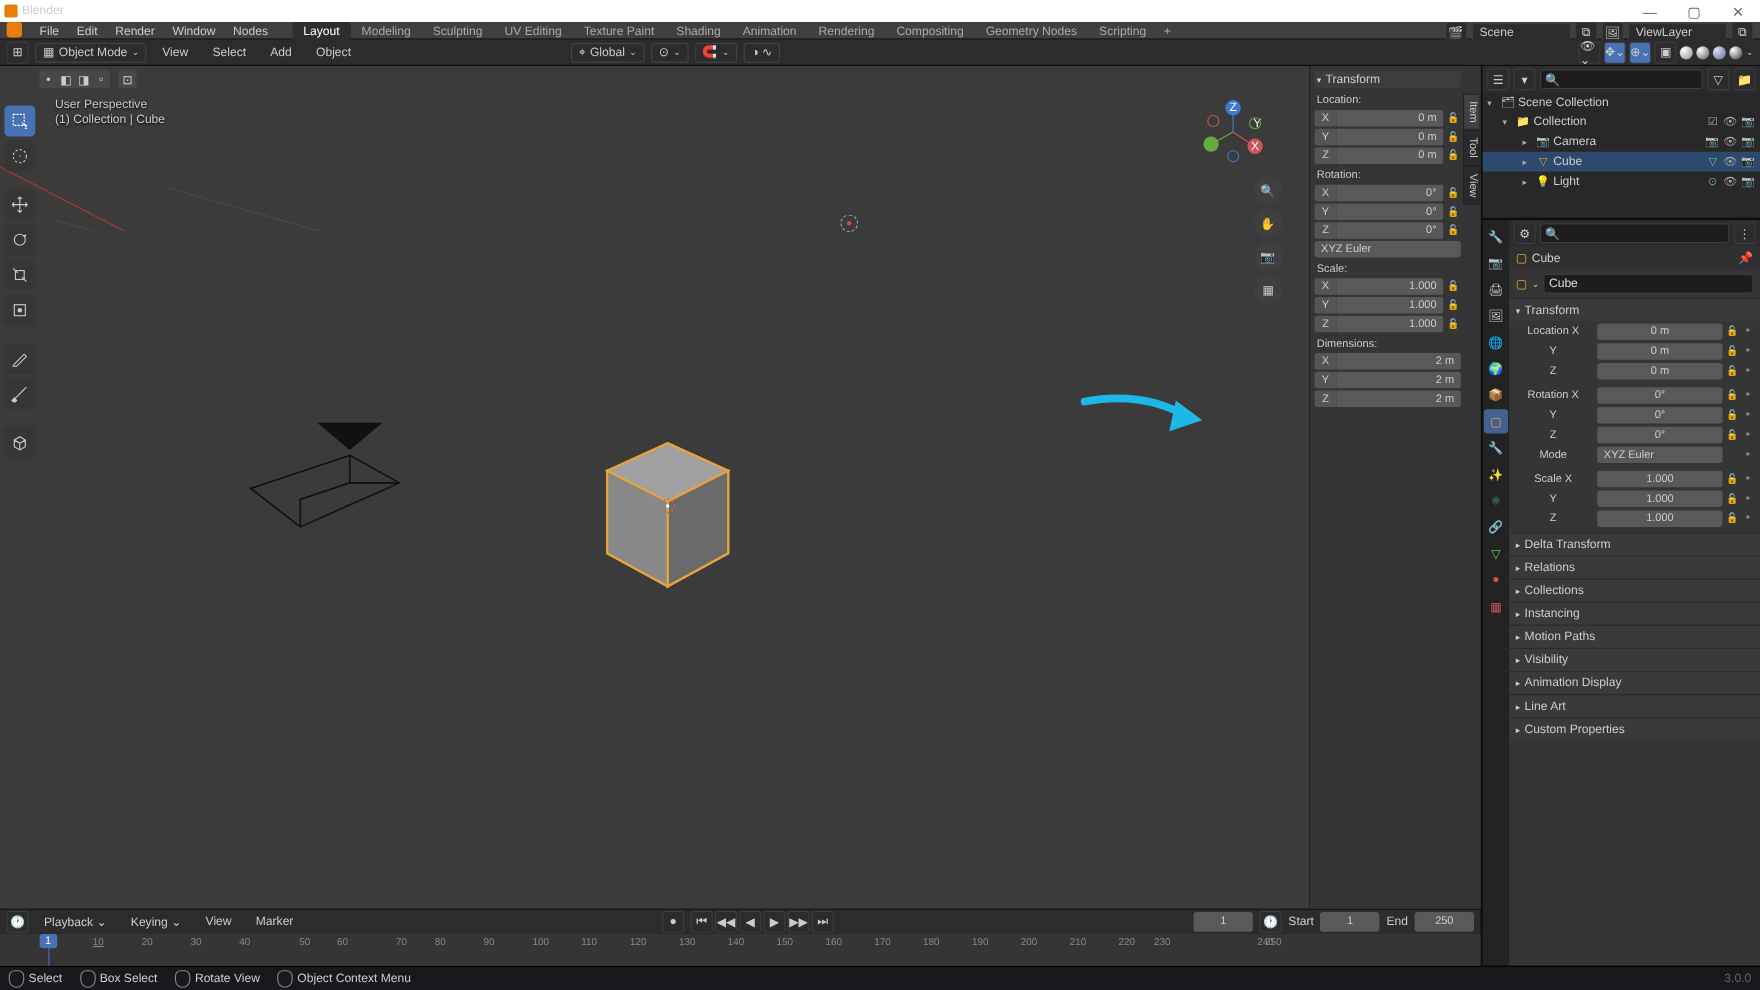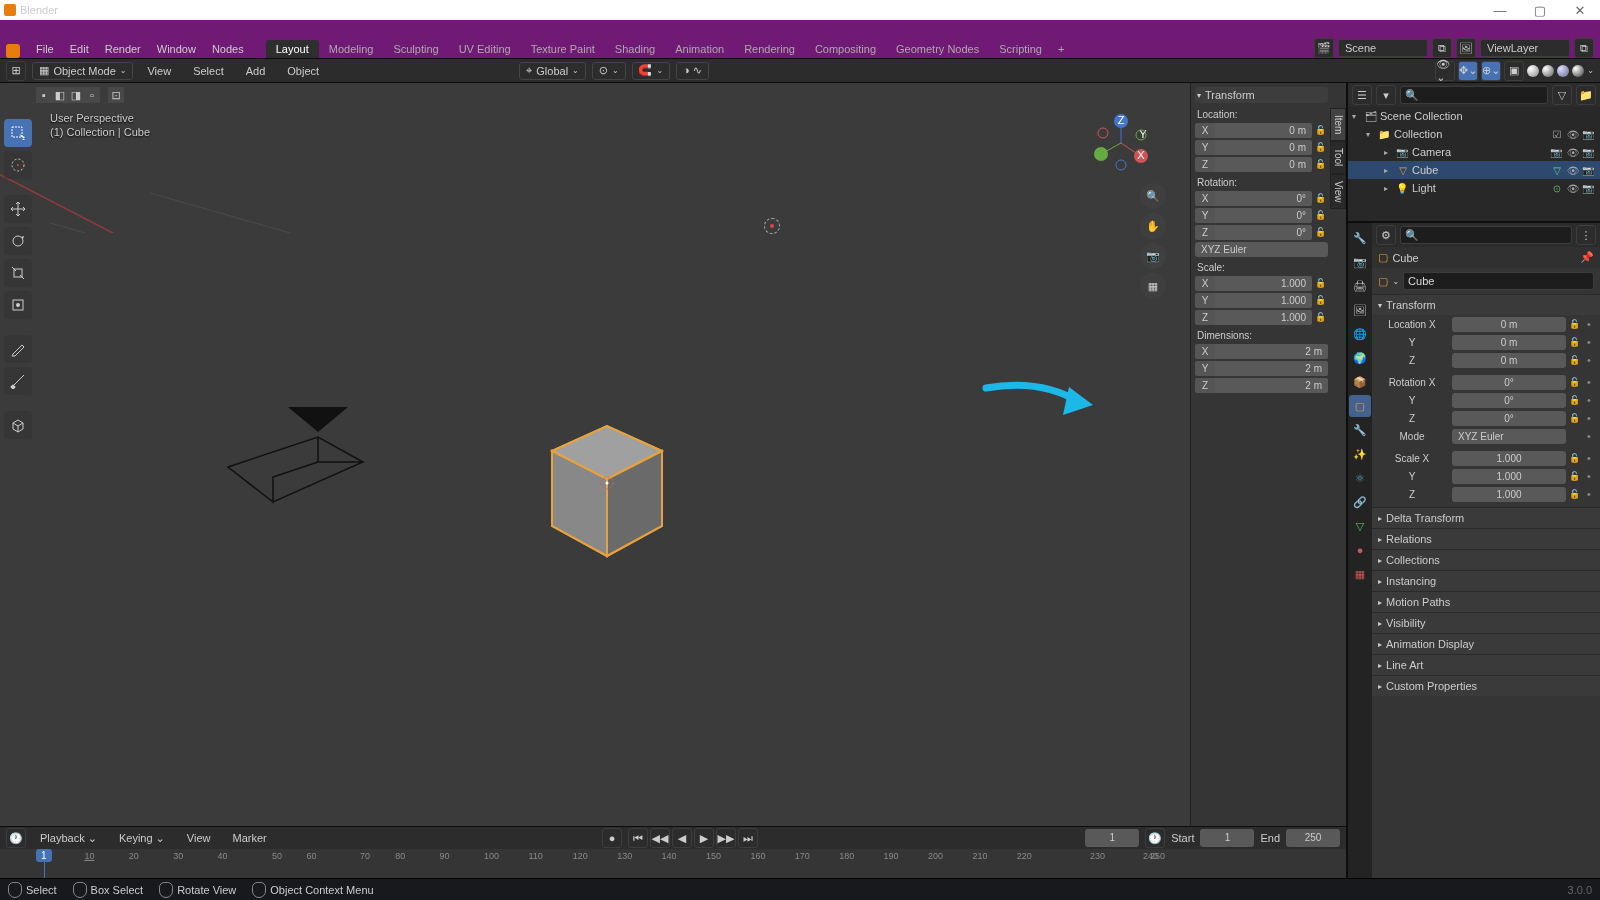--- a/index.html
+++ b/index.html
@@ -1,21 +1,21 @@
 <!DOCTYPE html>
 <html><head>
 <meta charset="utf-8">
 <style>
 *{margin:0;padding:0;box-sizing:border-box;font-family:-apple-system,BlinkMacSystemFont,"Segoe UI",Arial,sans-serif;font-size:11px;color:#ccc;user-select:none}
 body{background:#1a1a1a;width:1600px;height:900px;overflow:hidden;display:flex;flex-direction:column}
 .titlebar{height:20px;background:#fff;display:flex;align-items:center;padding-left:4px;color:#333}
 .titlebar .logo{width:12px;height:12px;background:#e87d0d;border-radius:2px;margin-right:4px}
 .titlebar .spacer{flex:1}
 .winbtn{width:40px;height:20px;display:flex;align-items:center;justify-content:center;color:#666;font-size:13px}
-.menubar{height:39px;background:#701a75;display:flex;align-items:flex-end;padding:0 6px;border-bottom:1px solid #0d0d0d}
+.menubar{height:16px;background:#404040;display:flex;align-items:flex-start;padding:0 6px;border-bottom:1px solid #0d0d0d}
 .menubar .blogo{width:14px;height:14px;background:#e87d0d;border-radius:3px;margin-right:8px}
 .menuitem{padding:3px 8px;color:#ccc;border-radius:3px}
 .tab{padding:3px 10px;color:#aaa;border-radius:3px 3px 0 0}
 .tab.active{background:#2e2e2e;color:#fff}
 .tab.add{padding:3px 6px}
 .menubar .right{margin-left:auto;display:flex;align-items:center;gap:4px}
 .sceneinput{background:#2c2c2c;border:1px solid #3d3d3d;border-radius:3px;padding:1px 6px;width:90px;height:18px;display:flex;align-items:center}
 .iconbtn{width:20px;height:20px;display:flex;align-items:center;justify-content:center;background:#2c2c2c;border-radius:3px;border:1px solid #3d3d3d}
 .toolbar2{height:24px;background:#2c2c2c;display:flex;align-items:center;padding:0 6px;gap:6px;border-bottom:1px solid #0d0d0d}
 .dropdown{background:#2c2c2c;border:1px solid #444;border-radius:3px;padding:2px 6px;display:flex;align-items:center;gap:4px;height:18px}
@@ -435,21 +435,21 @@
             <span class="tick" style="left: 617.2px;">130</span>
             <span class="tick" style="left: 661.6px;">140</span>
             <span class="tick" style="left: 706px;">150</span>
             <span class="tick" style="left: 750.4px;">160</span>
             <span class="tick" style="left: 794.8px;">170</span>
             <span class="tick" style="left: 839.2px;">180</span>
             <span class="tick" style="left: 883.6px;">190</span>
             <span class="tick" style="left: 928px;">200</span>
             <span class="tick" style="left: 972.4px;">210</span>
             <span class="tick" style="left: 1016.8px;">220</span>
-            <span class="tick" style="left: 1090px;">230</span>
+            <span class="tick" style="left: 1049px;">230</span>
             <span class="tick" style="left: 1143px; text-align: right;">240</span>
             <span class="tick" style="left: 1150px;">250</span>
           </div>
         <div class="playhead"></div>
       </div>
     </div>
   </div>
 
   <div class="rightcol">
     <div class="outliner">

